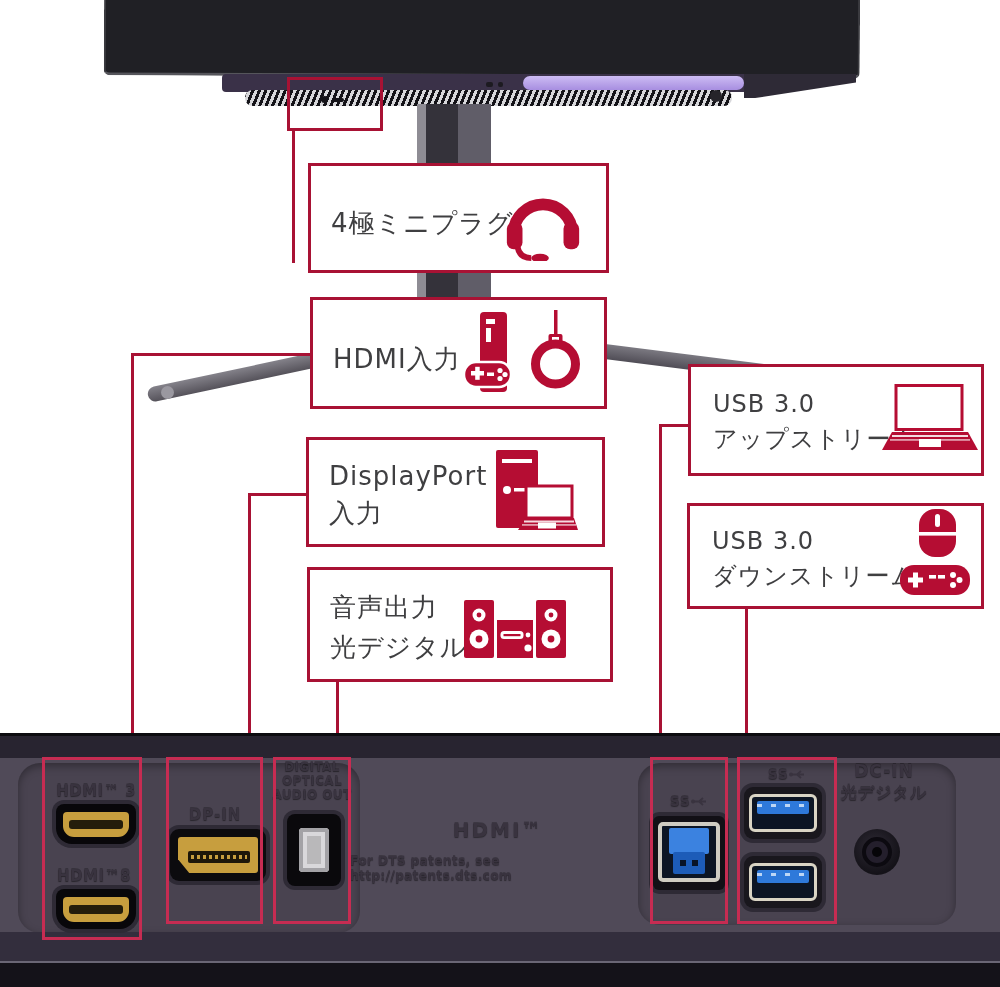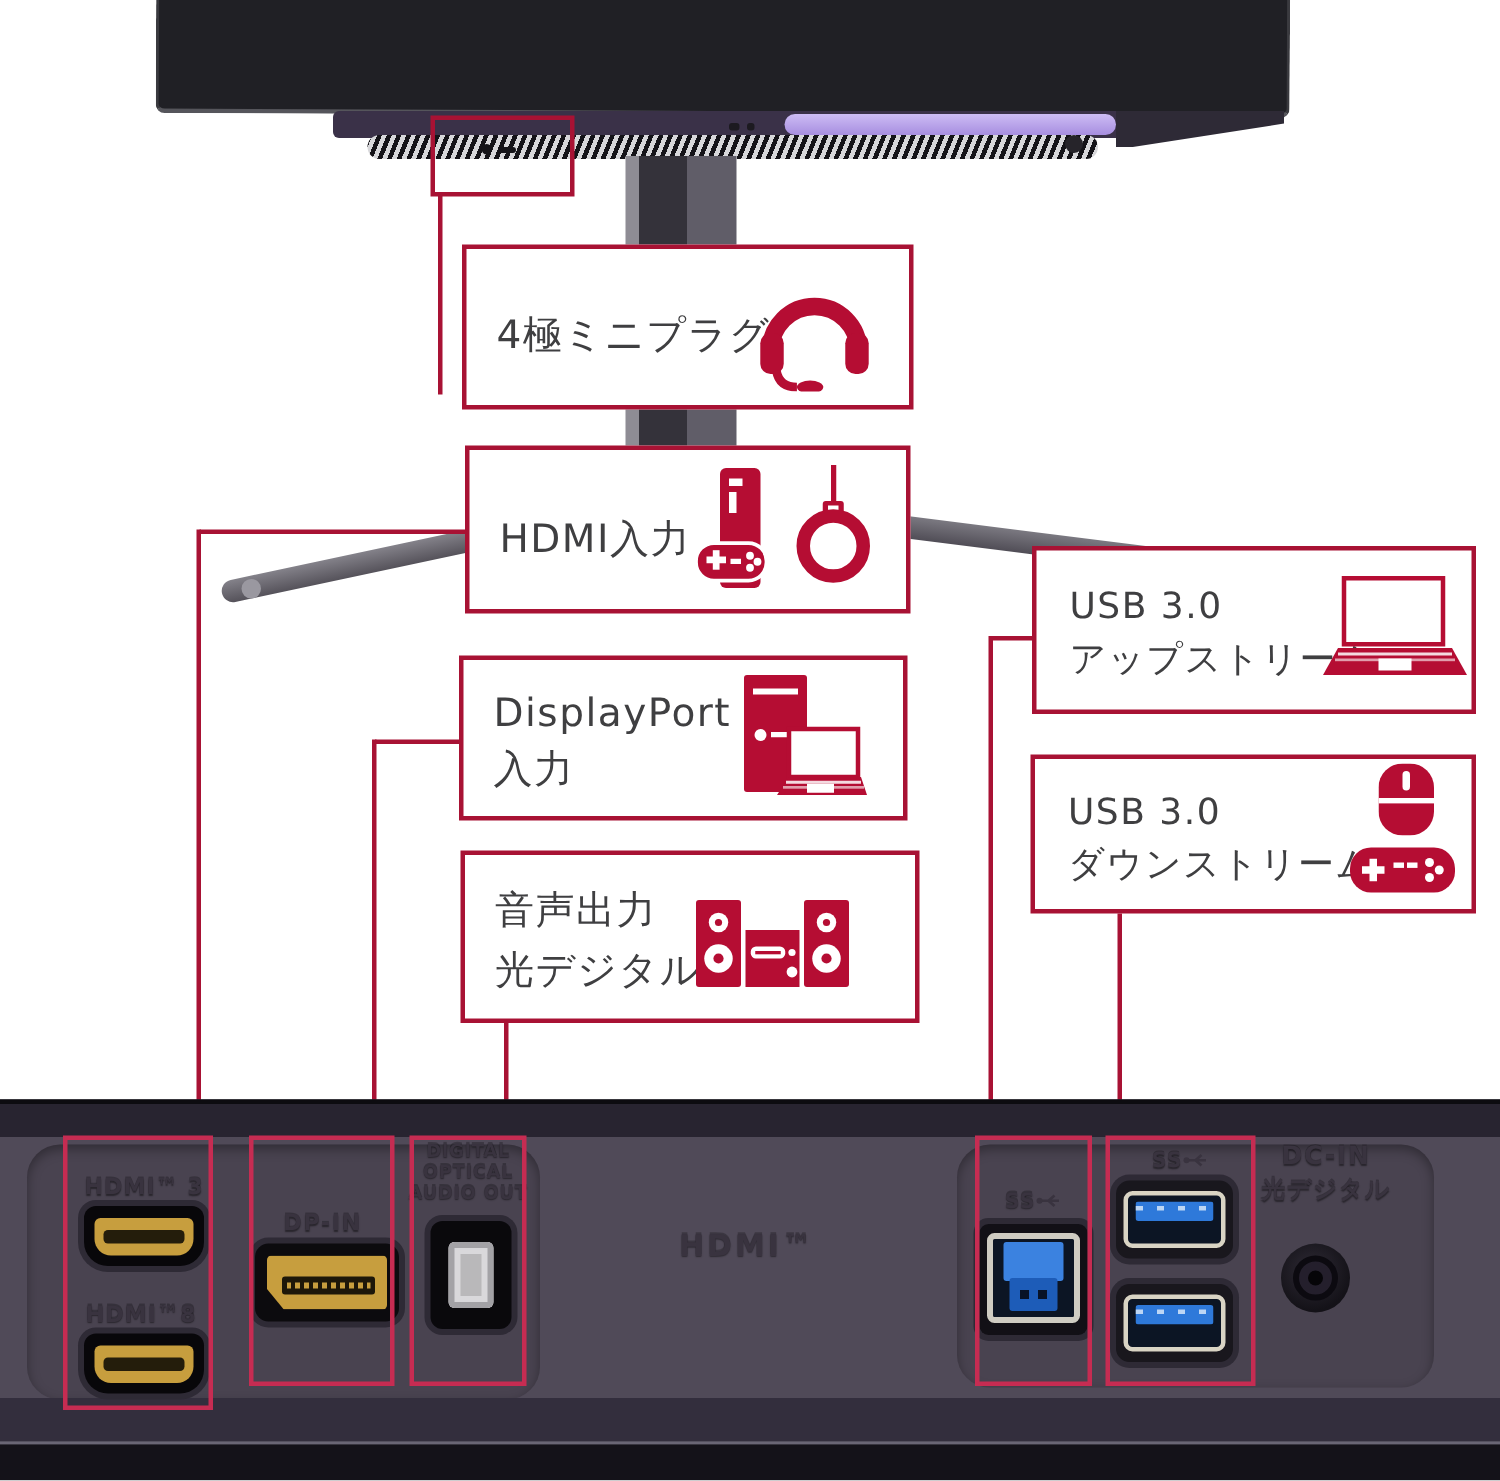--- a/index.html
+++ b/index.html
@@ -219,20 +219,21 @@
 
     <div class="emboss" style="left:48px;top:49px;width:96px;font-size:15px;letter-spacing:.5px;">HDMI™ 3</div>
     <div class="emboss" style="left:46px;top:134px;width:96px;font-size:15px;letter-spacing:.5px;">HDMI™8</div>
     <div class="emboss" style="left:168px;top:73px;width:94px;font-size:15px;letter-spacing:1px;text-align:center;">DP-IN</div>
     <div class="emboss" style="left:268px;top:27px;width:88px;font-size:12px;line-height:14px;letter-spacing:.4px;">
       <div>DIGITAL</div>
       <div>OPTICAL</div>
       <div>AUDIO OUT</div>
     </div>
     <div class="emboss" style="left:438px;top:85px;width:120px;font-size:20px;letter-spacing:2px;">HDMI™</div>
+    <div class="emboss" style="left:350px;top:120px;width:296px;font-size:12.4px;font-weight:bold;letter-spacing:.2px;text-align:left;">For DTS patents, see http://patents.dts.com</div>
     <div class="emboss" style="left:656px;top:60px;width:66px;font-size:14px;letter-spacing:.5px;">
       <span>SS</span><svg width="18" height="11" viewBox="0 0 18 11" style="display:inline-block;vertical-align:-1px;">
           <path d="M16 5.5 H4 M9 5.5 L13 2 M9 5.5 L13 9" stroke="#39333f" stroke-width="1.8" fill="none"></path>
           <circle cx="3" cy="5.5" r="2" fill="#39333f"></circle>
         </svg>
     </div>
     <div class="emboss" style="left:748px;top:33px;width:78px;font-size:14px;letter-spacing:.5px;">
       <span>SS</span><svg width="18" height="11" viewBox="0 0 18 11" style="display:inline-block;vertical-align:-1px;">
           <path d="M16 5.5 H4 M9 5.5 L13 2 M9 5.5 L13 9" stroke="#39333f" stroke-width="1.8" fill="none"></path>
           <circle cx="3" cy="5.5" r="2" fill="#39333f"></circle>

